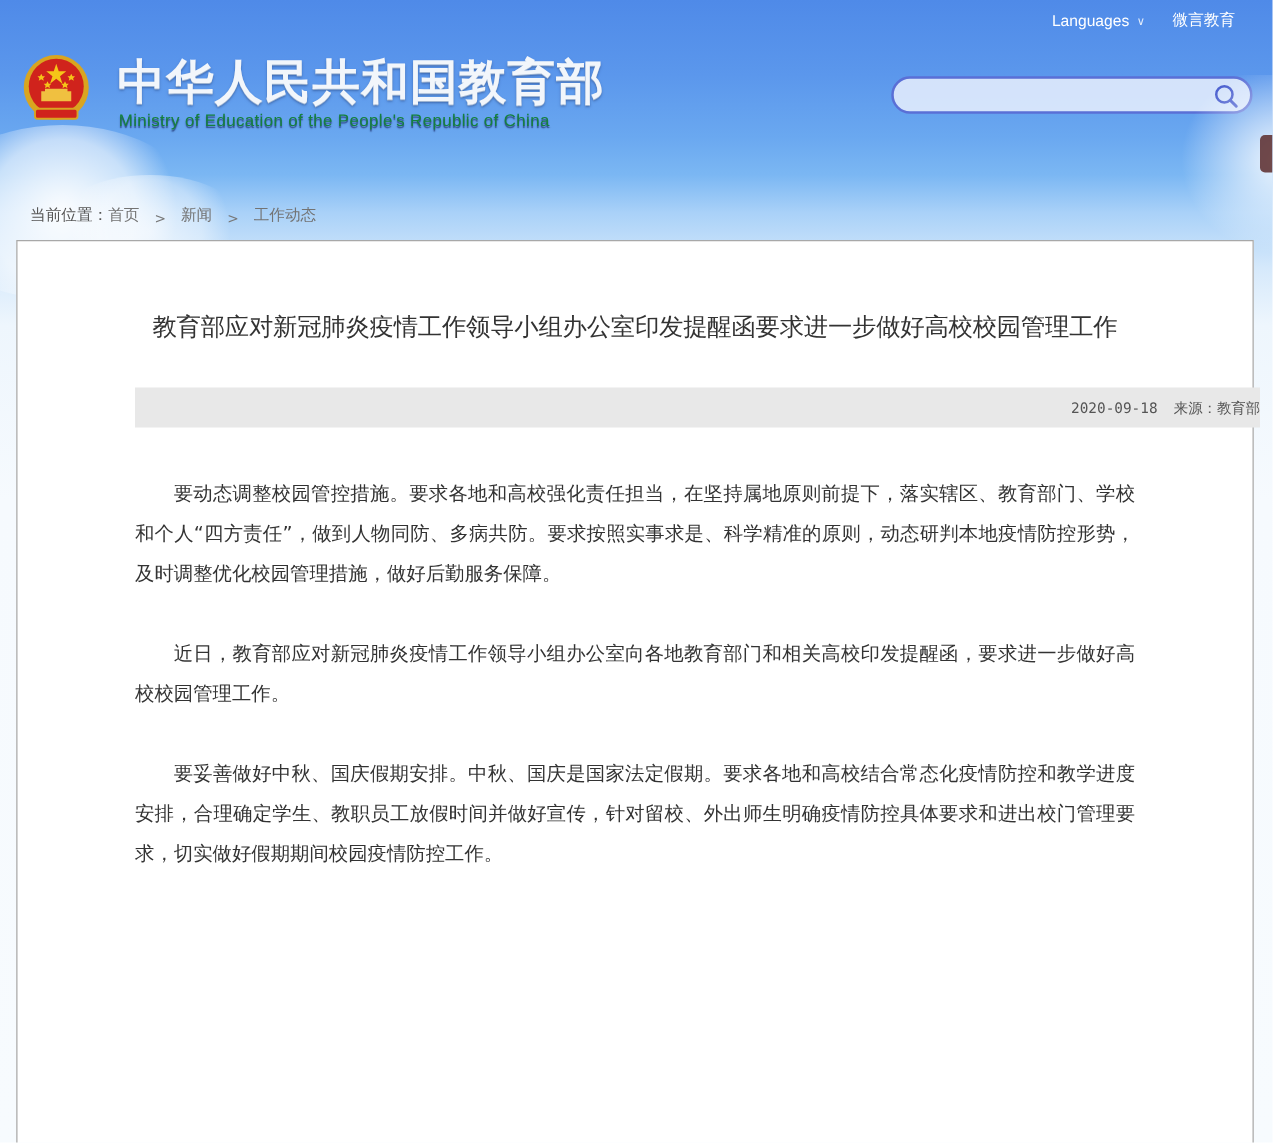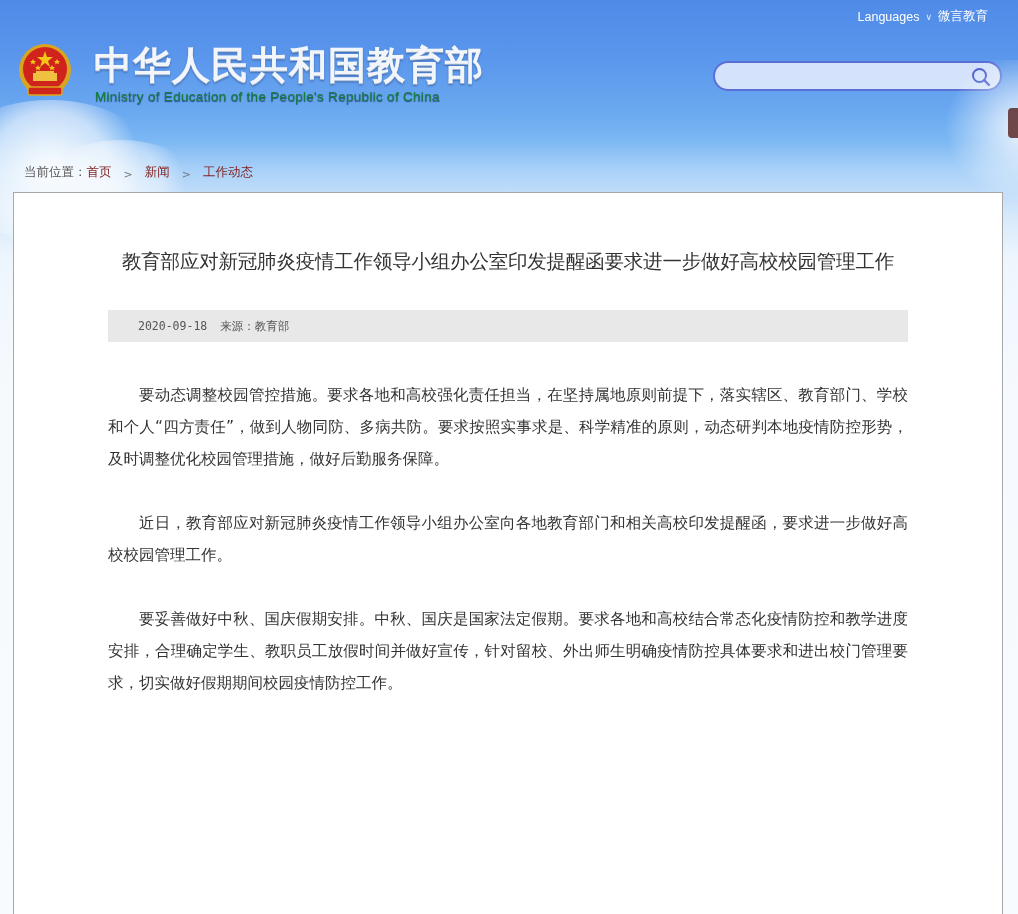--- a/index.html
+++ b/index.html
@@ -26,21 +26,21 @@
     font-family: "DejaVu Sans", sans-serif;
   }
   .site-title-en {
     position: absolute; left: 95px; top: 89px;
     font-size: 13.5px; color: #15803d; letter-spacing: 0.3px;
     text-shadow: 0 1px 1px rgba(30,50,110,0.85);
     font-family: "Liberation Sans", sans-serif;
   }
   .top-links {
     position: absolute; right: 30px; top: 8px;
-    display: flex; align-items: center; gap: 6px;
+    display: flex; align-items: center; gap: 22px;
     font-size: 12.5px; color: #fff;
     font-family: "Liberation Sans", sans-serif;
   }
   .lang { display: flex; align-items: center; gap: 6px; cursor: pointer; }
   .lang .chev { font-size: 9px; opacity: 0.85; }
   .search-box {
     position: absolute; left: 713px; top: 61px; width: 289px; height: 30px;
     border: 2px solid #5a6fd6; border-radius: 15px;
     background: rgba(225,235,252,0.9);
   }
@@ -55,35 +55,36 @@
   }
   .dandelion-core {
     position: absolute; right: 0; top: 108px; width: 10px; height: 30px;
     background: #5a2a2a; border-radius: 4px 0 0 4px; opacity: 0.85;
   }
   .breadcrumb {
     position: absolute; left: 24px; top: 164px;
     font-size: 12.5px; color: #555; display: flex; align-items: flex-end;
   }
   .breadcrumb .sep { margin: 0 12px; color: #777; font-size: 11px; }
-  .breadcrumb a { color: #7f1d1d; text-decoration: none; cursor: pointer; font-family: Liberation Mono, monospace; }
+  .breadcrumb a { color: #737373; text-decoration: none; cursor: pointer; font-family: Liberation Mono, monospace; }
   .content-box {
     position: absolute; left: 13px; top: 192px; width: 990px; height: 740px;
     background: #fff; border: 1px solid #a8a8a8;
   }
   .article-title {
     position: absolute; left: 94px; top: 55px; width: 800px;
     font-size: 19.5px; font-weight: normal; color: #333; text-align: center;
     letter-spacing: -0.2px;
   }
   .meta-bar {
-    position: absolute; left: 94px; top: 117px; width: 800px; height: 32px;
+    position: absolute; left: 94px; top: 117px; width: 900px; height: 32px;
     background: #e8e8e8;
     font-size: 11.5px; color: #555; line-height: 32px; padding-left: 30px;
     font-family: "DejaVu Sans Mono", monospace;
+    text-align: right;
   }
   .article-body {
     position: absolute; left: 94px; top: 186px; width: 800px;
     font-size: 15.5px; color: #333; line-height: 32px;
   }
   .article-body p { text-indent: 2em; margin-bottom: 32px; text-align: justify; }
 </style>
 </head>
 <body>
 

